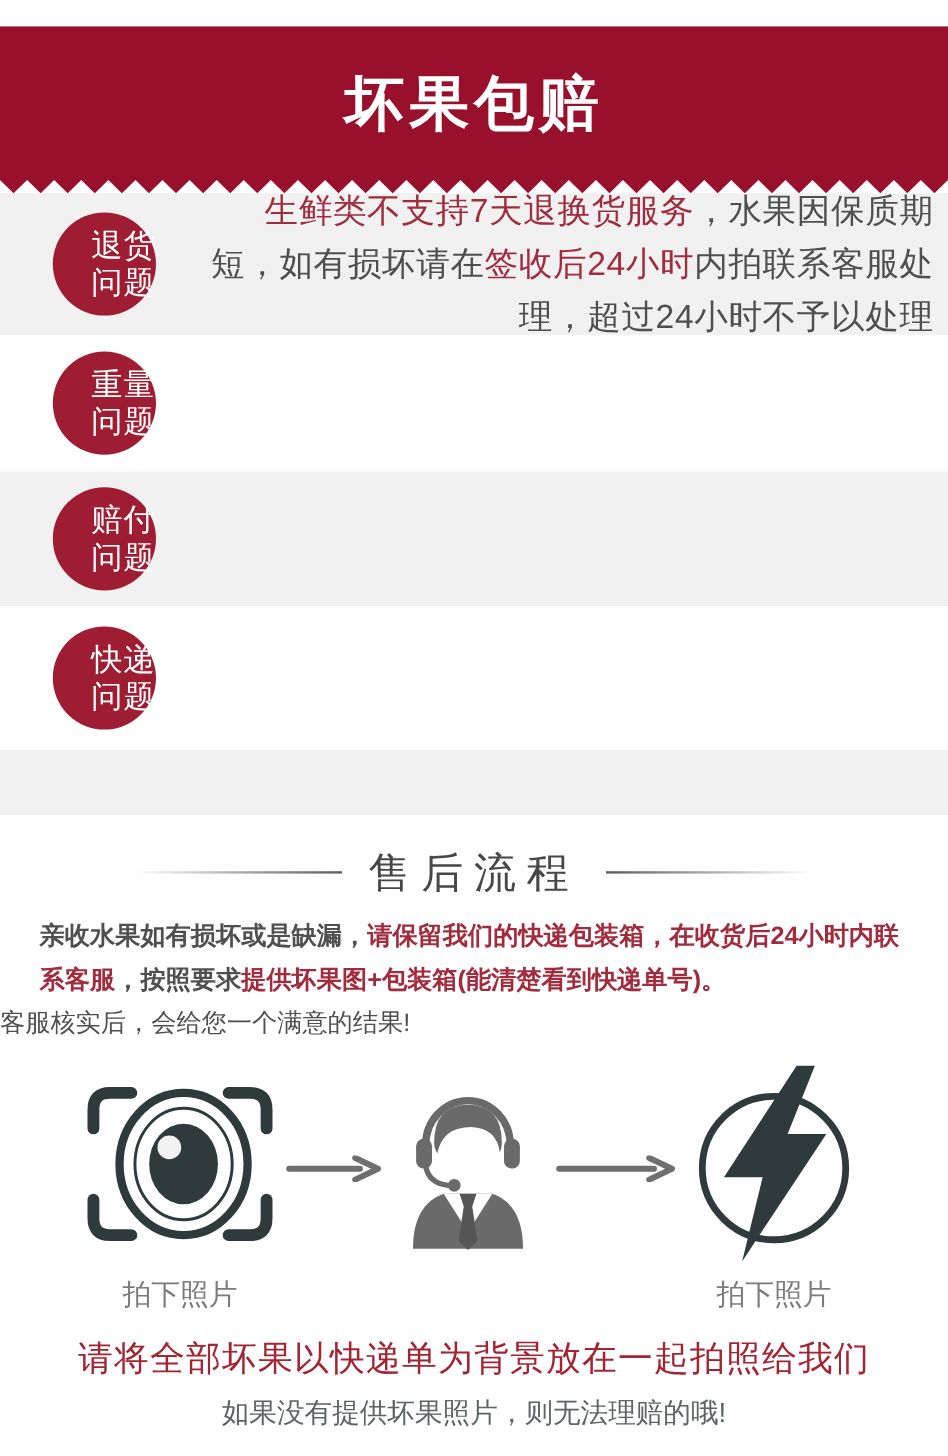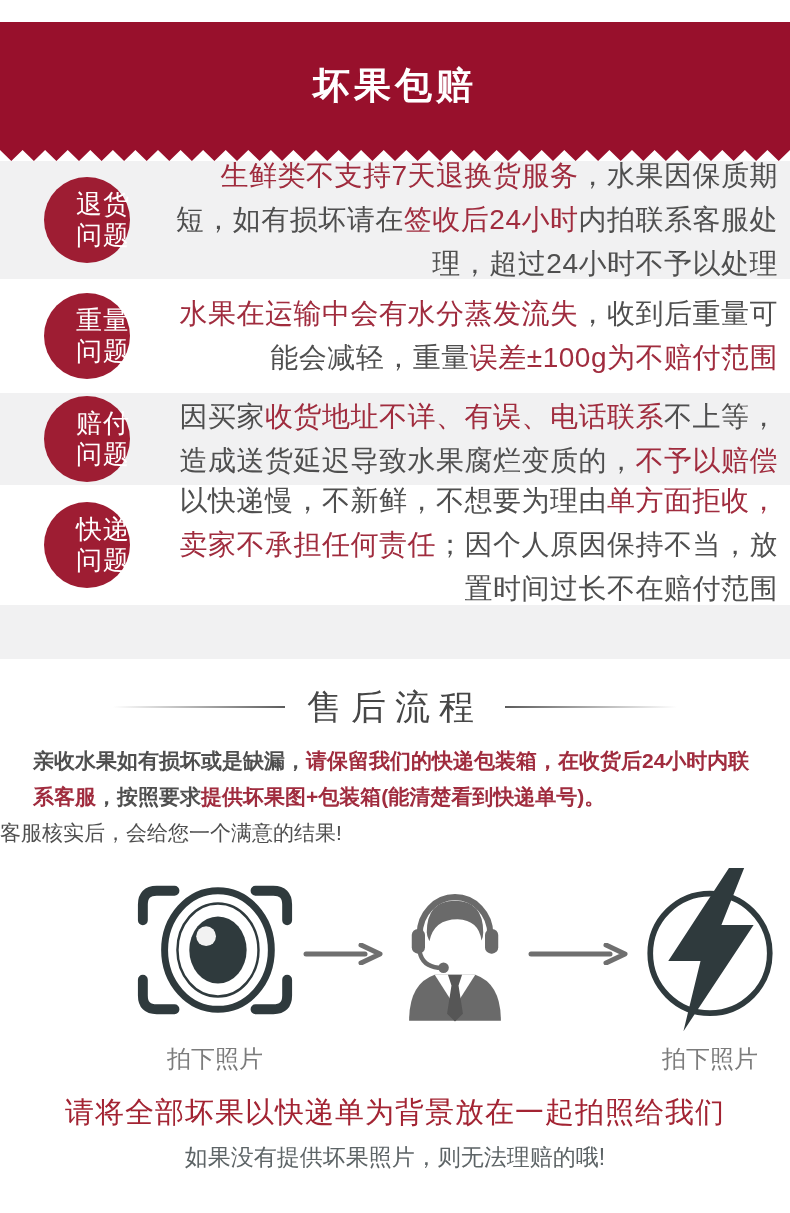--- a/index.html
+++ b/index.html
@@ -4,40 +4,40 @@
 <style>
   :root{
     --banner-red:#98102c; --badge-red:#9e1d33; --hl-red:#a02c3e; --title-red:#a32433;
     --text-dark:#4f4f4f; --muted:#7c7c7c; --sec-gray:#f1f1f2; --icon-dark:#2f3a3d; --icon-gray:#6a6a6a;
   }
   *{box-sizing:border-box;}
   html,body{margin:0;padding:0;}
   body{width:790px;background:#fff;font-family:"Liberation Sans","DejaVu Sans",sans-serif;}
   .top-gap{height:22px;background:#fff;}
   .banner{height:128px;background:var(--banner-red);display:flex;align-items:center;justify-content:center;}
-  .banner-title{color:#fff;font-size:37px;font-weight:bold;letter-spacing:4px;display:flex;gap:38px;}
+  .banner-title{color:#fff;font-size:50px;font-weight:bold;letter-spacing:4px;display:flex;gap:38px;}
   .zigzag{display:block;}
   .sec{display:flex;align-items:center;padding-left:44px;}
   .sec.gray{background:var(--sec-gray);}
-  .h118{height:118px}.h114{height:114px}.h112{height:92px}.h120{height:120px}
+  .h118{height:118px}.h114{height:114px}.h112{height:112px}.h120{height:120px}
   .badge{width:86px;height:86px;border-radius:50%;background:var(--badge-red);color:#fff;
     display:flex;flex-direction:column;align-items:flex-end;justify-content:center;
     font-size:26px;font-weight:500;line-height:31px;flex-shrink:0;letter-spacing:1px;}
   .sec-text{margin-left:36px;width:612px;font-size:28px;line-height:44px;color:var(--text-dark);letter-spacing:.5px;text-align:right;}
   .hl{color:var(--hl-red);}
   .dk{color:var(--text-dark);}
   .band{height:54px;background:var(--sec-gray);}
   .flow-head{margin-top:26px;display:flex;align-items:center;justify-content:center;gap:22px;height:44px;}
   .flow-title{font-size:35px;color:#474747;letter-spacing:9px;font-weight:500;}
   .head-line{width:172px;height:2px;}
   .head-line.left{background:linear-gradient(to left,#5c5c5c,rgba(92,92,92,0));}
   .head-line.right{background:linear-gradient(to right,#5c5c5c,rgba(92,92,92,0));}
   .flow-intro{margin:14px auto 0;width:724px;font-size:21px;line-height:36px;font-weight:600;}
   .flow-line3{text-align:left;font-size:21px;line-height:36px;color:var(--text-dark);font-weight:400;}
-  .steps{margin-top:14px;display:flex;justify-content:flex-end;align-items:flex-start;}
+  .steps{margin-top:14px;display:flex;justify-content:center;align-items:flex-start;}
   .step{display:flex;flex-direction:column;align-items:center;}
   .w170{width:170px}.w140{width:140px}.w160{width:160px}
   .step-icon-box{height:172px;display:flex;align-items:center;justify-content:center;}
   .step-label{margin-top:6px;font-size:24px;color:var(--muted);white-space:nowrap;}
   .arrow-box{margin-top:78px;display:flex;justify-content:center;}
   .aw85{width:85px}.aw105{width:105px}
   .footer-title{margin-top:18px;text-align:center;font-size:29px;font-weight:normal;color:var(--title-red);letter-spacing:1px;}
   .footer-note{margin-top:6px;text-align:center;font-size:23px;line-height:37px;color:#5d6466;}
   svg{display:block;}
 </style>
@@ -61,37 +61,34 @@
     <span>问题</span>
   </div>
   <p class="sec-text"><span class="hl">生鲜类不支持7天退换货服务</span><span class="dk">，水果因保质期短，如有损坏请在</span><span class="hl">签收后24小时</span><span class="dk">内拍联系客服处理，超过24小时不予以处理</span></p>
 </div>
 
 <div class="sec h114">
   <div class="badge">
     <span>重量</span>
     <span>问题</span>
   </div>
-  <p class="sec-text"><span class="hl">水果在运输中会有水分蒸发流失</span><span class="dk">，收到后重量可能会减轻，重量</span><span class="hl">误差±100g为不赔付范围</span></p>
 </div>
 
 <div class="sec gray h112">
   <div class="badge">
     <span>赔付</span>
     <span>问题</span>
   </div>
-  <p class="sec-text"><span class="dk">因买家</span><span class="hl">收货地址不详、有误、电话联系</span><span class="dk">不上等，造成送货延迟导致水果腐烂变质的，</span><span class="hl">不予以赔偿</span></p>
 </div>
 
 <div class="sec h120">
   <div class="badge">
     <span>快递</span>
     <span>问题</span>
   </div>
-  <p class="sec-text"><span class="dk">以快递慢，不新鲜，不想要为理由</span><span class="hl">单方面拒收，卖家不承担任何责任</span><span class="dk">；因个人原因保持不当，放置时间过长不在赔付范围</span></p>
 </div>
 
 <div class="band"></div>
 
 <div class="flow-head">
   <div class="head-line left"></div>
   <div class="flow-title">售后流程</div>
   <div class="head-line right"></div>
 </div>
 

